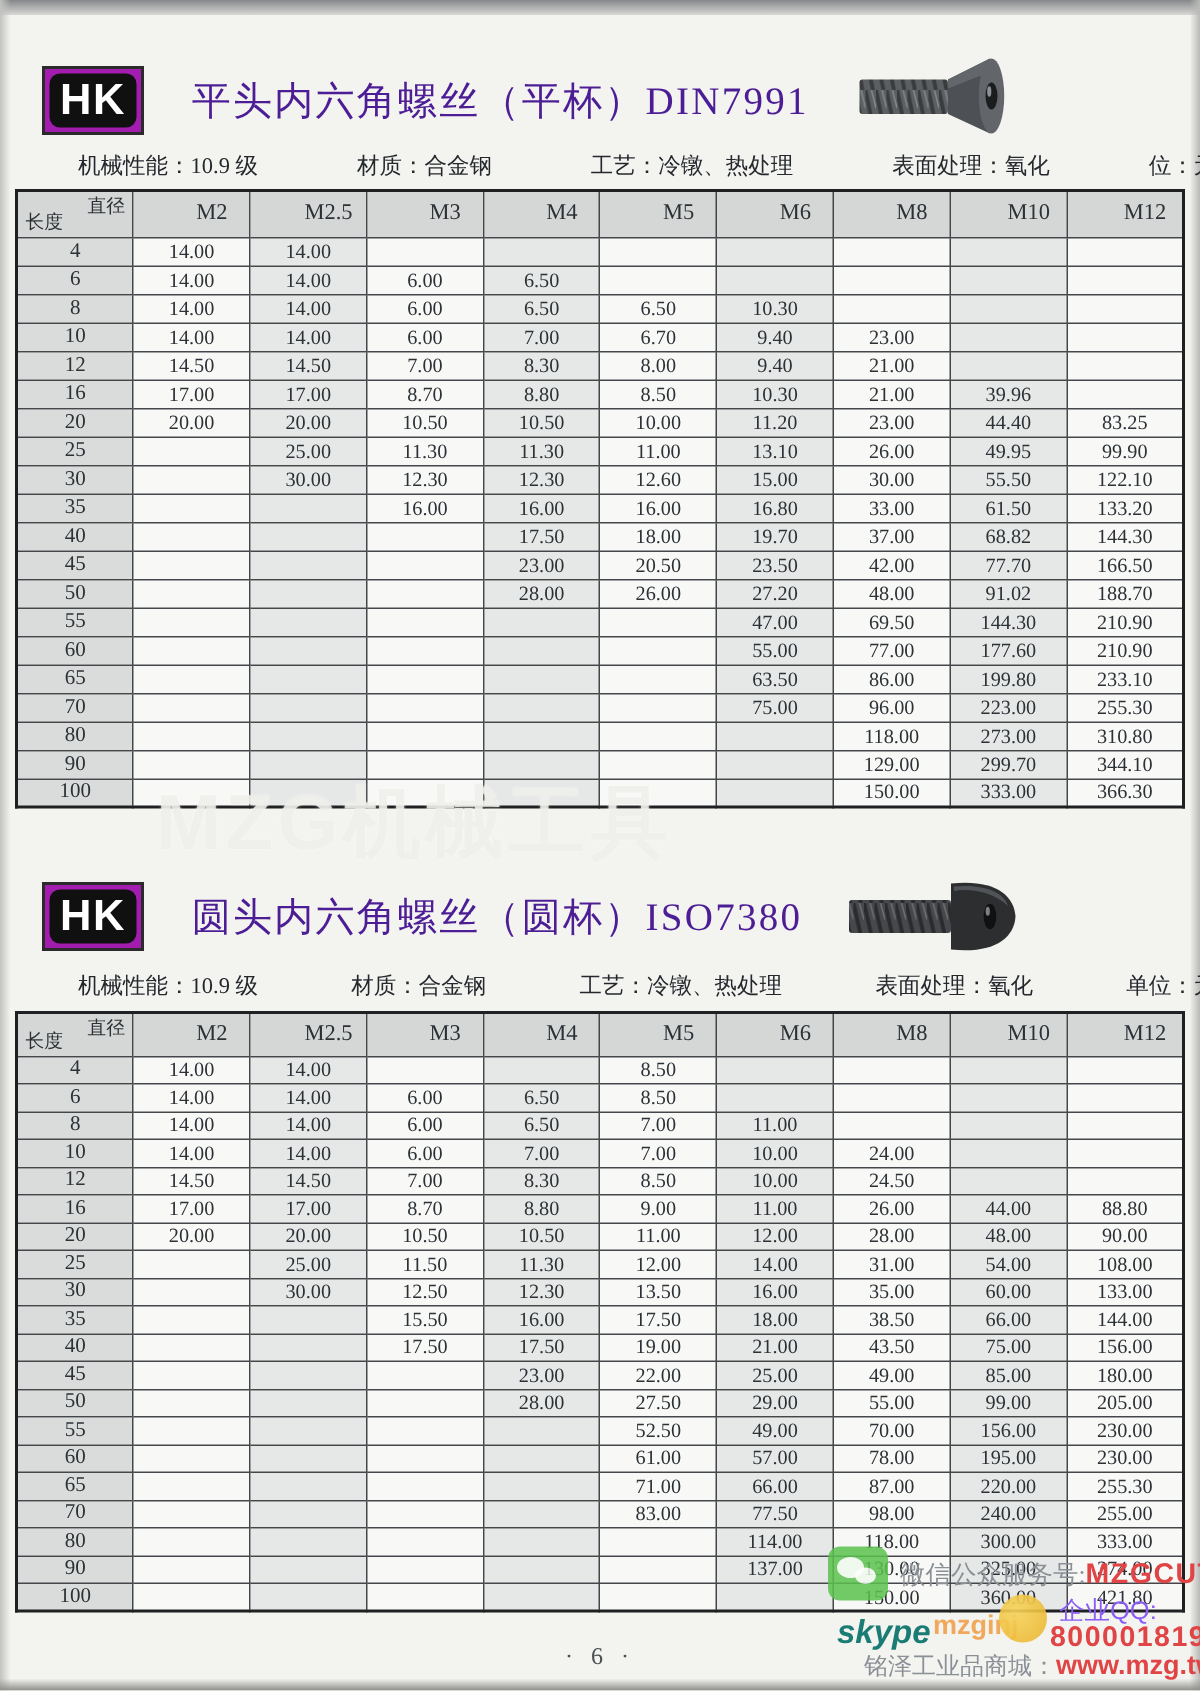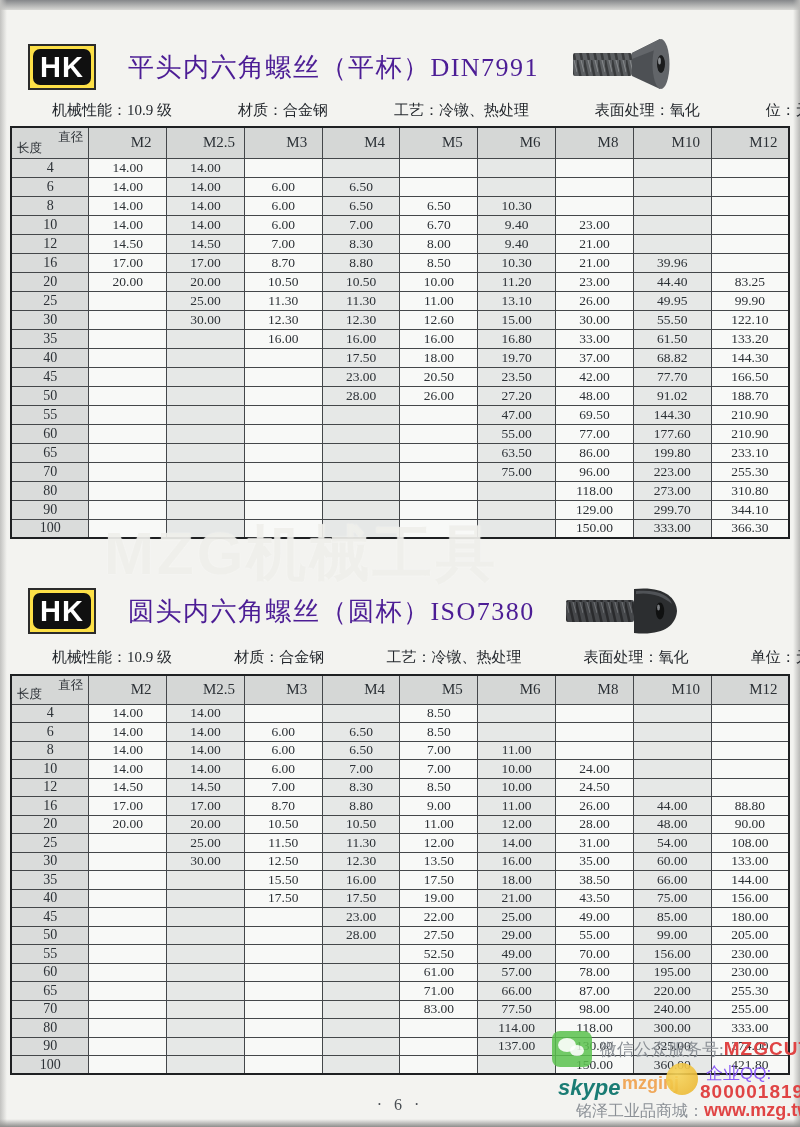--- a/index.html
+++ b/index.html
@@ -11,21 +11,21 @@
   }
   
   .edge-top{position:absolute;top:0;left:0;right:0;height:10px;background:linear-gradient(#85878a,#d8d8d5);}
   .edge-left{position:absolute;top:0;left:0;bottom:0;width:7px;background:linear-gradient(to right,#c2c2c0,rgba(255,255,255,0));}
   .edge-right{position:absolute;top:0;right:0;bottom:0;width:7px;background:linear-gradient(to left,#b9b9b7,rgba(255,255,255,0));}
   .edge-bottom{position:absolute;bottom:0;left:0;right:0;height:8px;background:linear-gradient(to top,#8e8e8c,rgba(255,255,255,0));}
 
   .sec-head{position:absolute;left:28px;display:flex;align-items:center;z-index:2;}
   .sec-head.s1{top:44px;}
   .sec-head.s2{top:588px;}
-  .hk-logo{border:2px solid #2b2b2b;background:#fde047;padding:3px;}
+  .hk-logo{border:2px solid #2b2b2b;background:#a21caf;padding:3px;}
   .hk-inner{background:#101010;color:#ffffff;font-family:"Liberation Sans","DejaVu Sans",sans-serif;
     font-weight:bold;font-size:29px;line-height:36px;padding:0 7px;border-radius:7px;letter-spacing:1px;}
   .sec-title{font-size:26px;margin-left:32px;letter-spacing:1.5px;color:#4c1d95;white-space:nowrap;}
 
   .screw{position:absolute;z-index:2;}
   .screw.s1{left:570px;top:36px;}
   .screw.s2{left:562px;top:580px;}
 
   .specs{position:absolute;left:12px;width:778px;display:flex;justify-content:space-between;
     font-size:15px;color:#24282d;z-index:2;white-space:nowrap;margin-left:40px;}
@@ -50,21 +50,21 @@
   table.price tbody td:nth-child(even){background:#f8f9f7;}
   th.corner{position:relative;
     background:
       linear-gradient(to bottom right, rgba(0,0,0,0) calc(50% - 1px), #44474a calc(50% - 1px), #44474a calc(50% + 1px), rgba(0,0,0,0) calc(50% + 1px)),
       #d5d7d6;}
   th.corner .ct{position:absolute;top:1px;right:5px;font-size:12.5px;}
   th.corner .cb{position:absolute;bottom:1px;left:5px;font-size:12.5px;}
 
   .wm-center{position:absolute;left:104px;top:514px;z-index:5;pointer-events:none;
     font-family:"Liberation Sans","DejaVu Sans",sans-serif;font-weight:bold;
-    font-size:60px;letter-spacing:3px;color:rgba(237,237,233,0.85);
+    font-size:52px;letter-spacing:3px;color:rgba(237,237,233,0.85);
     text-shadow:0 0 2px rgba(255,255,255,0.5);white-space:nowrap;}
 
   .footer-wm{position:absolute;z-index:6;white-space:nowrap;}
   .wechat-icon{left:552px;top:1031px;width:40px;height:36px;border-radius:8px;
     background:#5bc24e;opacity:0.85;position:absolute;z-index:6;}
   .wechat-icon::before{content:"";position:absolute;left:6px;top:7px;width:18px;height:14px;border-radius:50%;background:#ffffff;opacity:0.9;}
   .wechat-icon::after{content:"";position:absolute;left:18px;top:14px;width:14px;height:11px;border-radius:50%;background:#ffffff;opacity:0.9;}
   .line-wechat{left:600px;top:1038px;font-size:17px;color:#8b9096;}
   .line-wechat .red{color:#e04444;font-family:"Liberation Sans",sans-serif;font-size:19px;font-weight:bold;letter-spacing:1px;}
   .line-qq{left:706px;top:1062px;font-size:17px;color:#8b5cf6;font-family:"Liberation Sans",sans-serif;}

